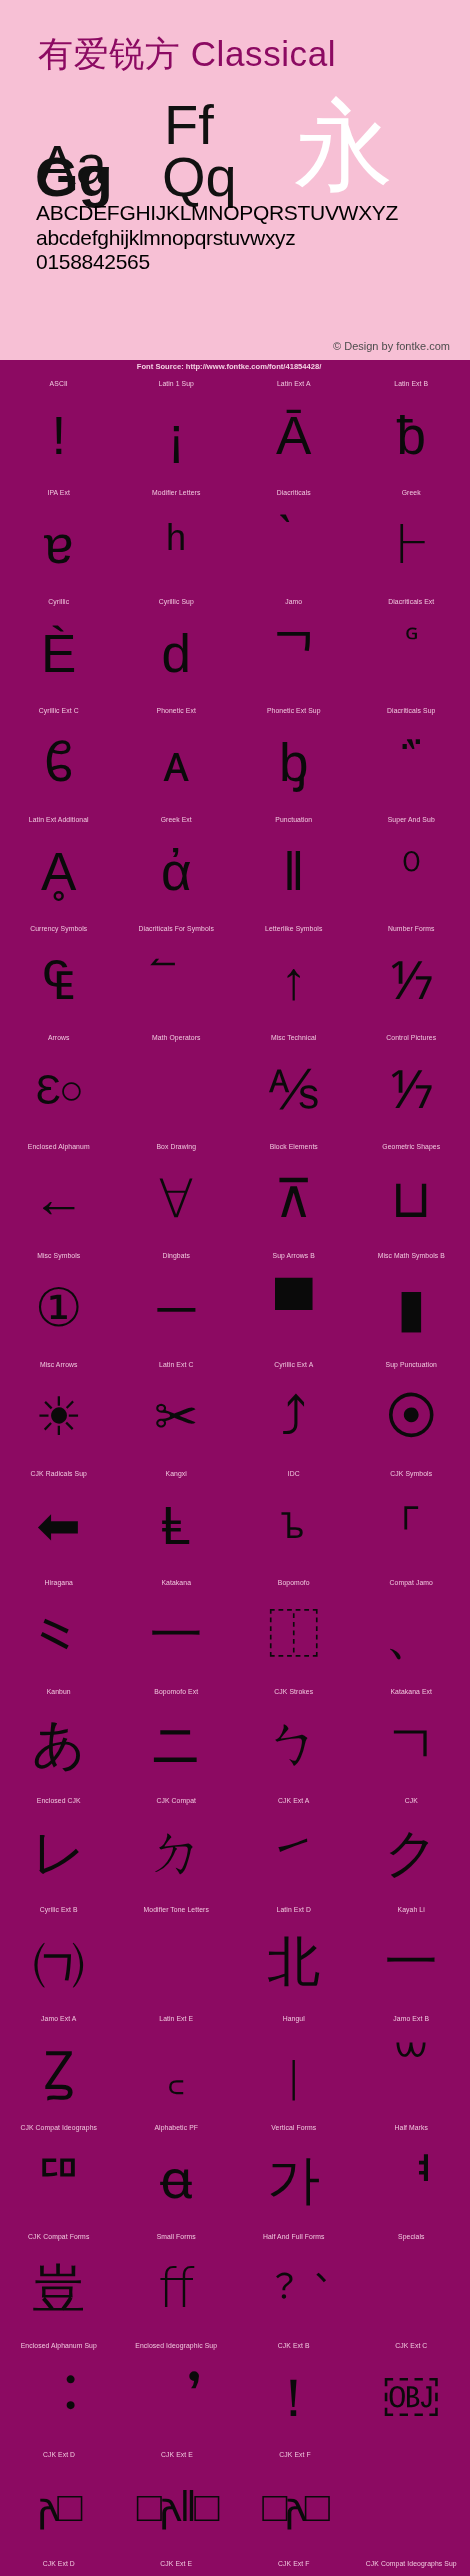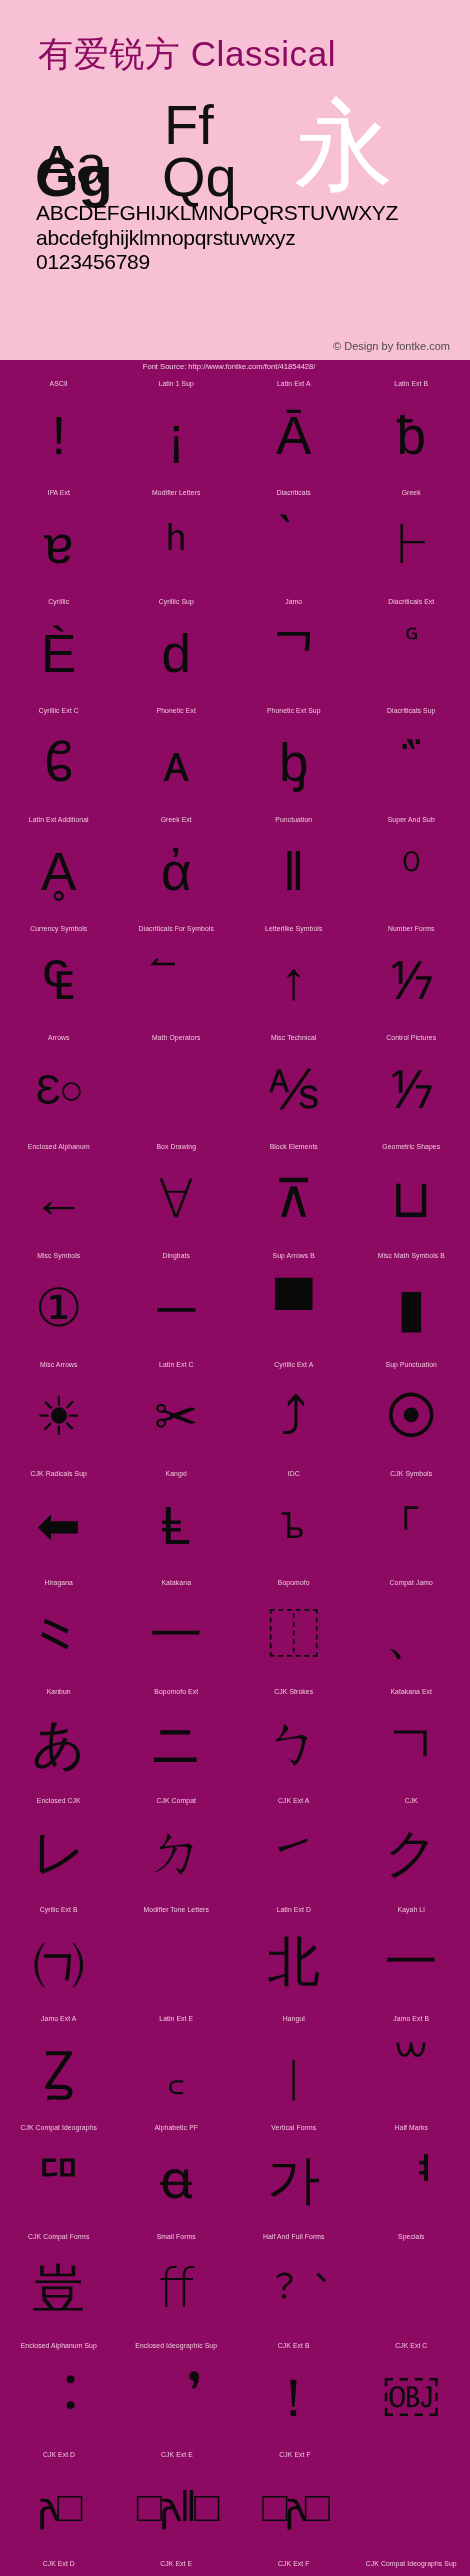--- a/index.html
+++ b/index.html
@@ -75,20 +75,21 @@
     color:#4d4d4d;
     white-space:nowrap;
   }
 
   
   #source-bar {
     width:470px;
     height:16.5px;
     background:#8c0a62;
     position:relative;
+    font-weight:bold;
   }
   #source-text {
     position:absolute;
     left:0; right:0; top:2.4px;
     text-align:center;
     padding-right:11.8px;
     font-size:7.6px;
     color:#f3cfe2;
     white-space:nowrap;
   }
@@ -147,21 +148,21 @@
   <div id="specimen-grid">
     <div class="sp-cell" id="sp-aa">Aa</div>
     <div class="sp-cell" id="sp-ff">Ff</div>
     <div class="sp-cell" id="sp-gg">Gg</div>
     <div class="sp-cell" id="sp-qq">Qq</div>
     <div id="sp-cjk">永</div>
   </div>
 
   <div class="alpha-line" id="alpha-upper">ABCDEFGHIJKLMNOPQRSTUVWXYZ</div>
   <div class="alpha-line" id="alpha-lower">abcdefghijklmnopqrstuvwxyz</div>
-  <div class="alpha-line" id="alpha-digit">0123456789</div>
+  <div class="alpha-line" id="alpha-digit">0158842565</div>
 
   <div id="copyright">© Design by fontke.com</div>
 </div>
 
 <div id="source-bar">
   <div id="source-text">Font Source: http://www.fontke.com/font/41854428/</div>
 </div>
 
 <div id="blocks">
     <div class="block-row">

